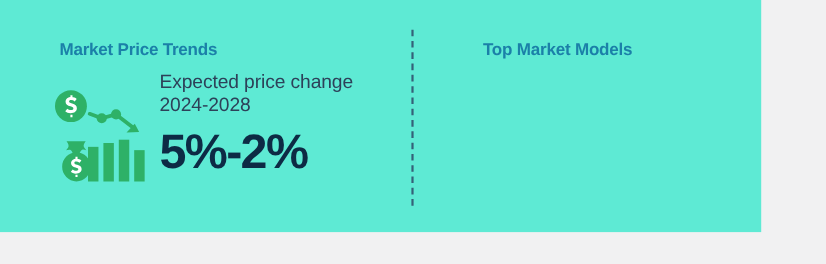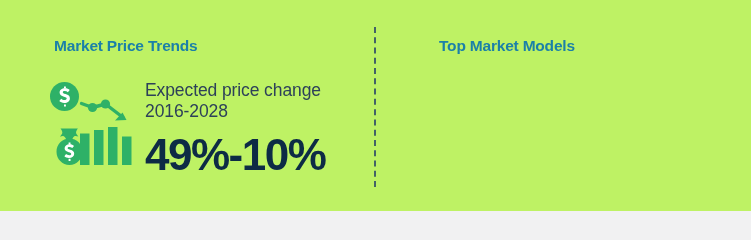--- a/index.html
+++ b/index.html
@@ -8,23 +8,23 @@
   }
   body {
     width: 751px;
     height: 211px;
     background: #f1f1f2;
     font-family: "Liberation Sans", sans-serif;
     overflow: hidden;
   }
   .canvas {
     position: relative;
-    width: 751px;
+    width: 692px;
     height: 211px;
-    background: #bef264;
+    background: #5eead4;
     overflow: hidden;
   }
 
   
   .divider {
     position: absolute;
     left: 374px;
     top: 27px;
     width: 0;
     height: 160px;
@@ -56,21 +56,21 @@
   .left-icon {
     position: absolute;
     left: 50px;
     top: 78px;
     width: 86px;
     height: 88px;
   }
   .left-text {
     position: absolute;
     left: 145px;
-    top: 80px;
+    top: 64px;
     width: 230px;
   }
   .expected-line {
     font-size: 17.5px;
     line-height: 21px;
     color: #2d4159;
     letter-spacing: -0.1px;
     white-space: nowrap;
   }
   .pct-value {
@@ -114,22 +114,22 @@
           <rect x="30.0" y="55.5" width="9.5" height="31.5"></rect>
           <rect x="44.0" y="52.0" width="9.5" height="35.0"></rect>
           <rect x="58.0" y="49.0" width="9.5" height="38.0"></rect>
           <rect x="72.0" y="58.5" width="9.5" height="28.5"></rect>
         </g>
       </svg>
     </div>
 
     <div class="left-text">
       <div class="expected-line">Expected price change</div>
-      <div class="expected-line">2016-2028</div>
-      <div class="pct-value">49%-10%</div>
+      <div class="expected-line">2024-2028</div>
+      <div class="pct-value">5%-2%</div>
     </div>
   </div>
 
   <div class="divider"></div>
 
   <div class="panel panel-right">
 
     <div class="panel-title">Top Market Models</div>
 
   </div>

